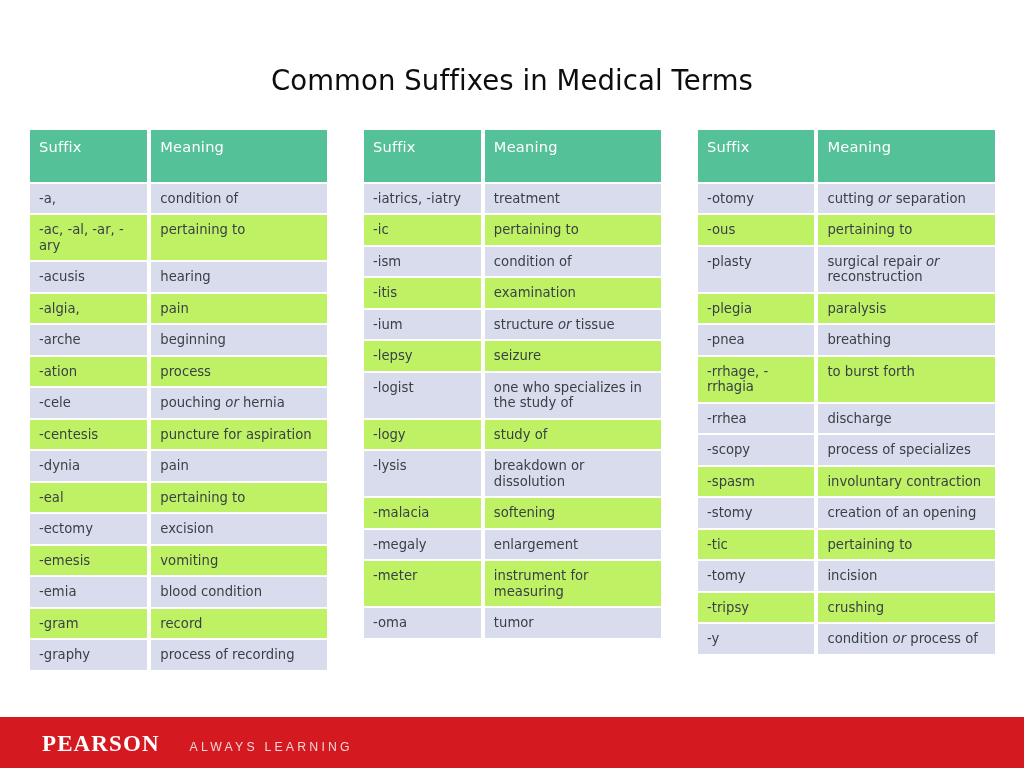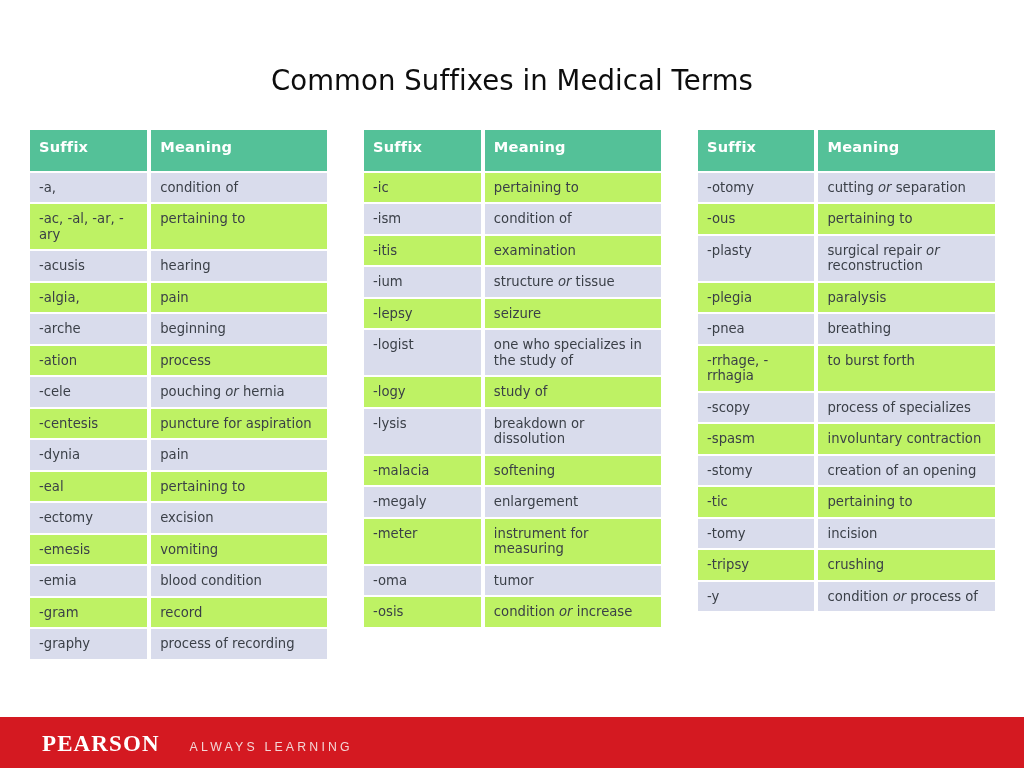--- a/index.html
+++ b/index.html
@@ -35,25 +35,25 @@
     padding: 7px 8px 7px 9px;
     font-size: 13.2px;
     line-height: 15.5px;
     color: #3a3f47;
     font-family: "DejaVu Sans", "Liberation Sans", sans-serif;
     font-weight: 400;
   }
   .tbl th {
     background: #54c198;
     color: #ffffff;
-    font-weight: bold;
+    font-weight: normal;
     font-size: 14.6px;
     text-align: left;
     padding-top: 9px;
-    padding-bottom: 16px;
+    padding-bottom: 27px;
     letter-spacing: 0.2px;
   }
   .tbl col.c-suffix  { width: 120px; }
   .tbl col.c-meaning { width: 181px; }
 
   .tbl tr.odd  td { background: #d9dcec; }
   .tbl tr.even td { background: #bef264; }
 
   .tbl td i { font-style: italic; }
 
@@ -172,20 +172,24 @@
           <col class="c-suffix">
           <col class="c-meaning">
         </colgroup>
       <thead>
         <tr>
           <th>Suffix</th>
           <th>Meaning</th>
         </tr>
       </thead>
       <tbody>
+          <tr class="odd">
+            <td>-iatrics, -iatry</td>
+            <td>treatment</td>
+          </tr>
           <tr class="even">
             <td>-ic</td>
             <td>pertaining to</td>
           </tr>
           <tr class="odd">
             <td>-ism</td>
             <td>condition of</td>
           </tr>
           <tr class="even">
             <td>-itis</td>
@@ -219,24 +223,20 @@
             <td>-megaly</td>
             <td>enlargement</td>
           </tr>
           <tr class="even">
             <td>-meter</td>
             <td>instrument for measuring</td>
           </tr>
           <tr class="odd">
             <td>-oma</td>
             <td>tumor</td>
-          </tr>
-          <tr class="even">
-            <td>-osis</td>
-            <td>condition <i>or</i> increase</td>
           </tr>
         </tbody>
     </table>
   </div>
 
   <div class="table-zone" id="table-3">
     <table class="tbl">
       <colgroup>
           <col class="c-suffix">
           <col class="c-meaning">
@@ -266,20 +266,24 @@
           </tr>
           <tr class="odd">
             <td>-pnea</td>
             <td>breathing</td>
           </tr>
           <tr class="even">
             <td>-rrhage, -rrhagia</td>
             <td>to burst forth</td>
           </tr>
           <tr class="odd">
+            <td>-rrhea</td>
+            <td>discharge</td>
+          </tr>
+          <tr class="odd">
             <td>-scopy</td>
             <td>process of specializes</td>
           </tr>
           <tr class="even">
             <td>-spasm</td>
             <td>involuntary contraction</td>
           </tr>
           <tr class="odd">
             <td>-stomy</td>
             <td>creation of an opening</td>

